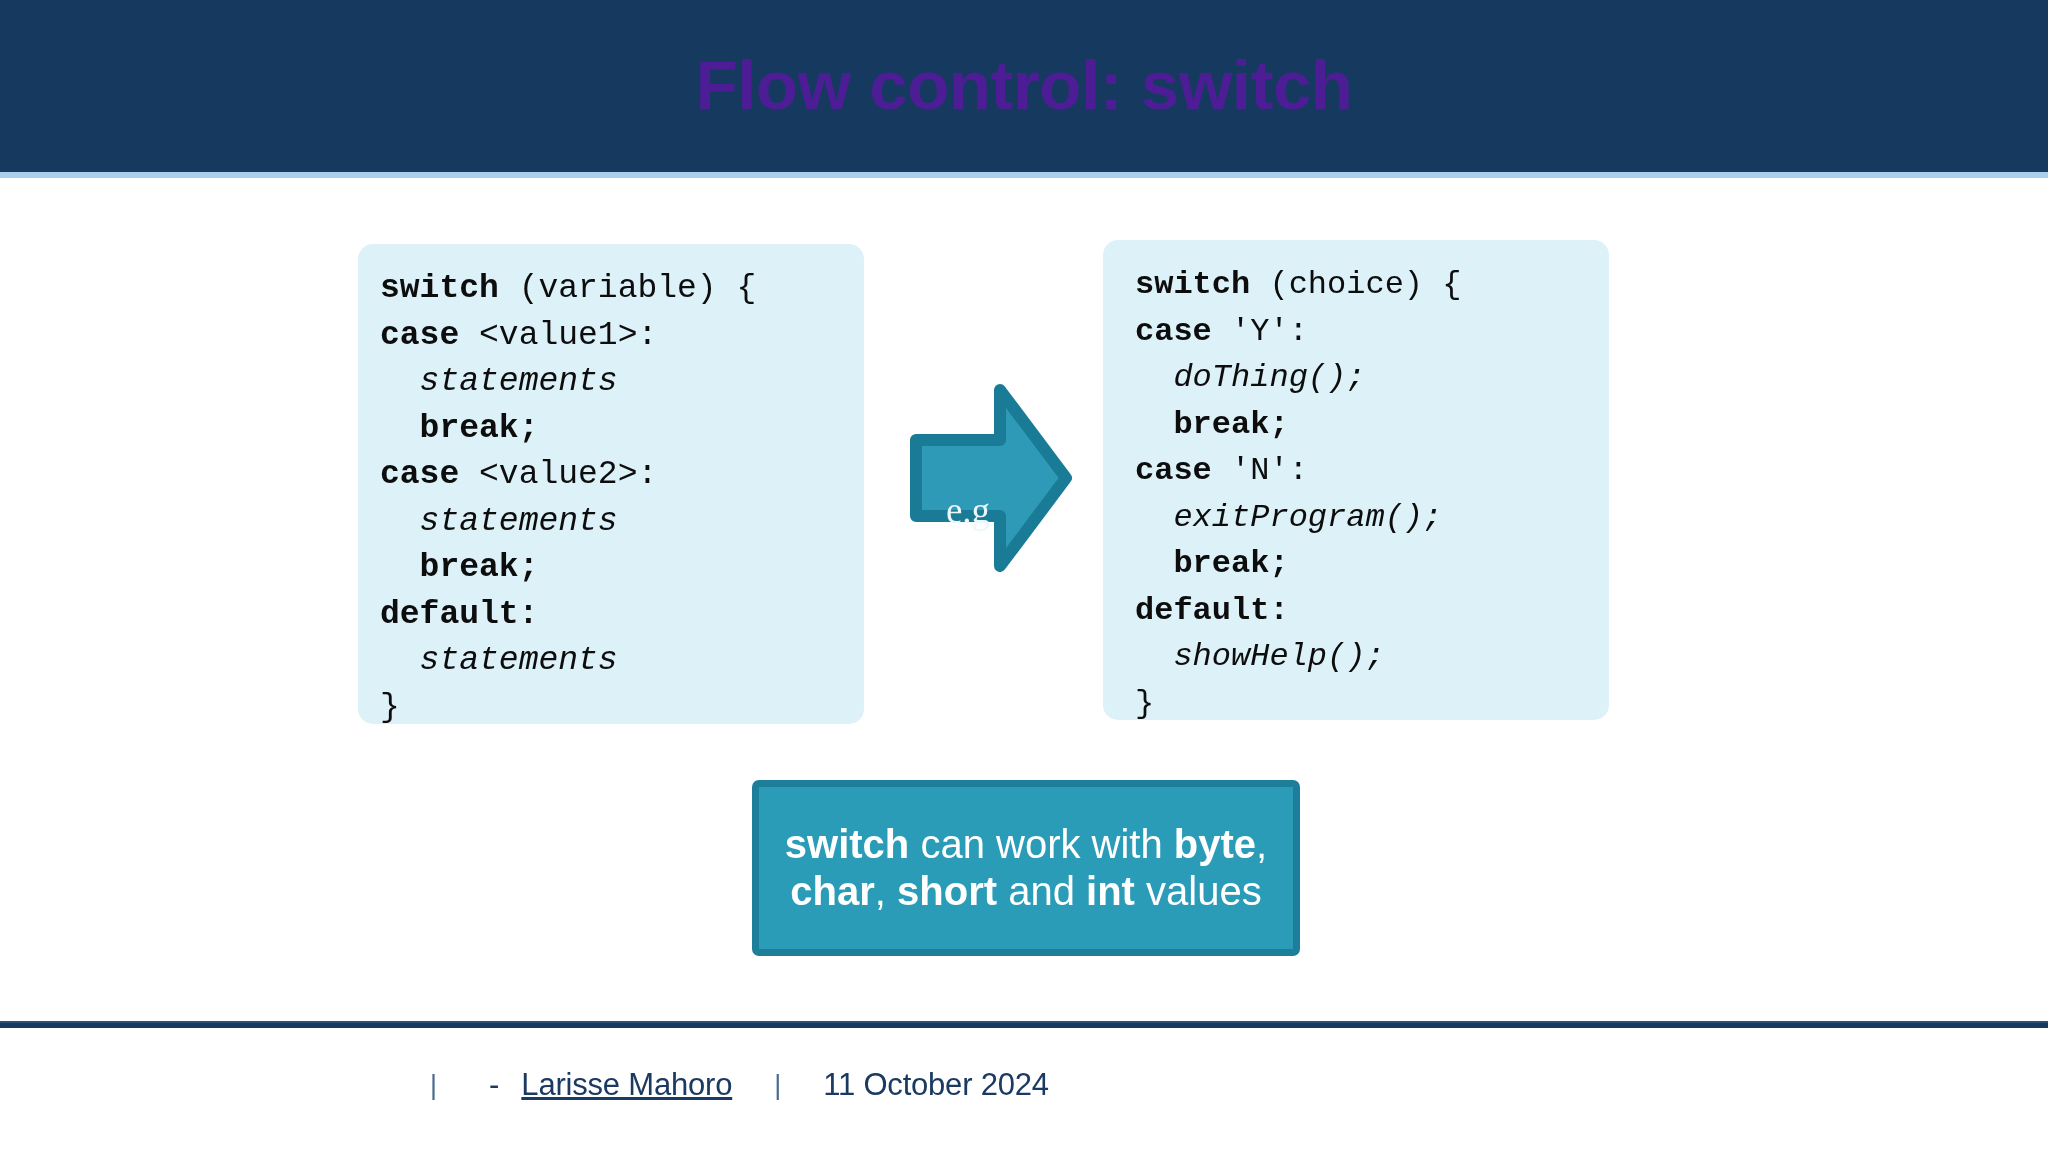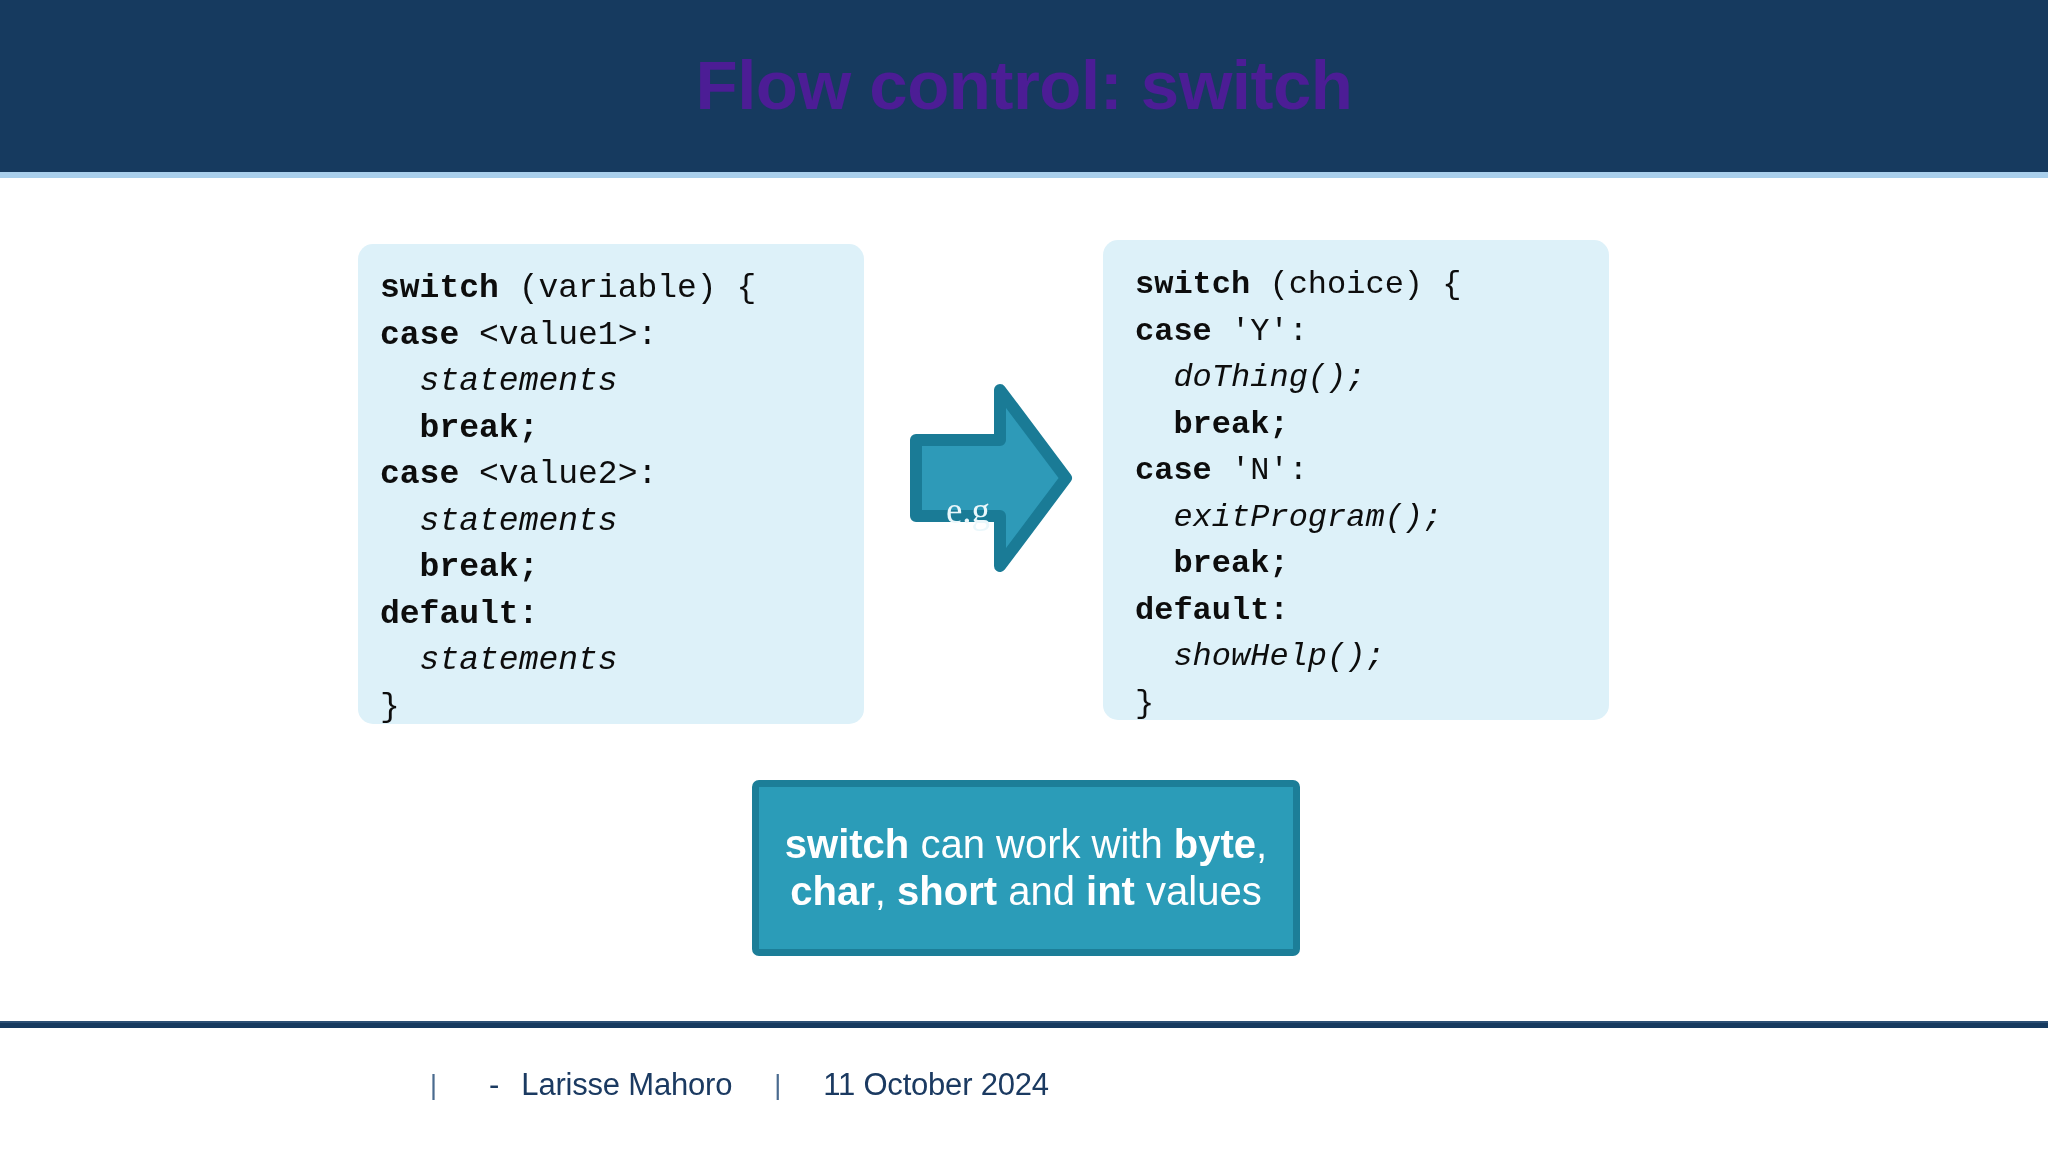--- a/index.html
+++ b/index.html
@@ -123,21 +123,21 @@
     display: flex;
     align-items: center;
     color: #1b3a61;
     font-size: 31px;
     white-space: nowrap;
   }
   .footer-sep  { color: #4a6b8f; margin: 0 30px 0 0; font-size: 27px; }
   .footer-sep2 { color: #4a6b8f; margin: 0 42px; font-size: 27px; }
   .footer-course { letter-spacing: -0.2px; }
   .footer-dash { margin: 0 22px; }
-  .footer-author { letter-spacing: -0.2px; }
+  .footer-author { letter-spacing: -0.2px; text-decoration: underline; }
   .footer-date { font-weight: normal; letter-spacing: -0.2px; }
 </style>
 </head>
 <body>
 
 <div class="slide">
 
   <div class="header-band"></div>
   <div class="header-accent"></div>
   <div class="slide-title">Flow control: switch</div>

